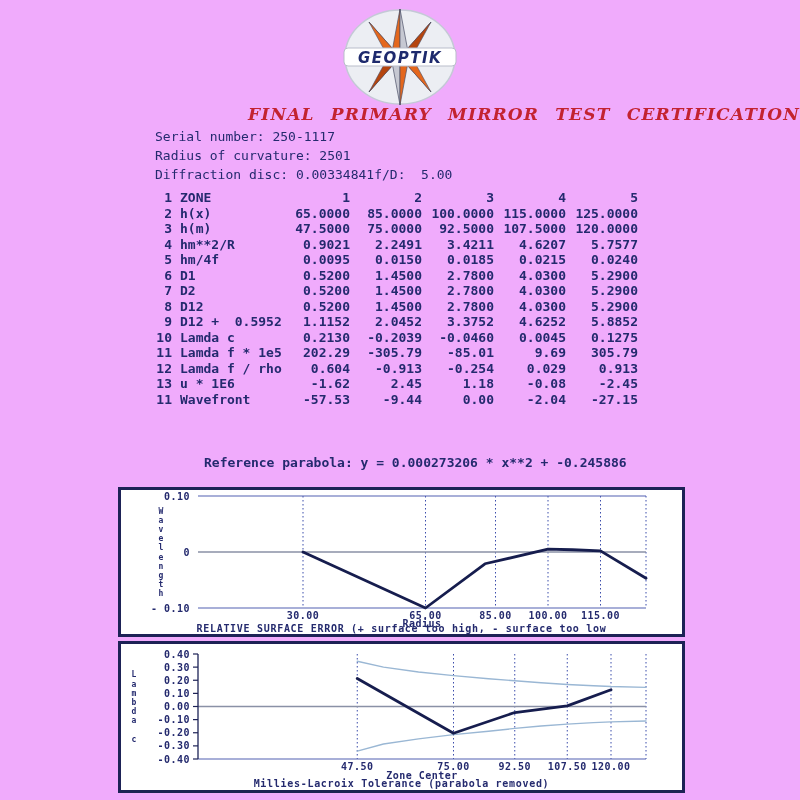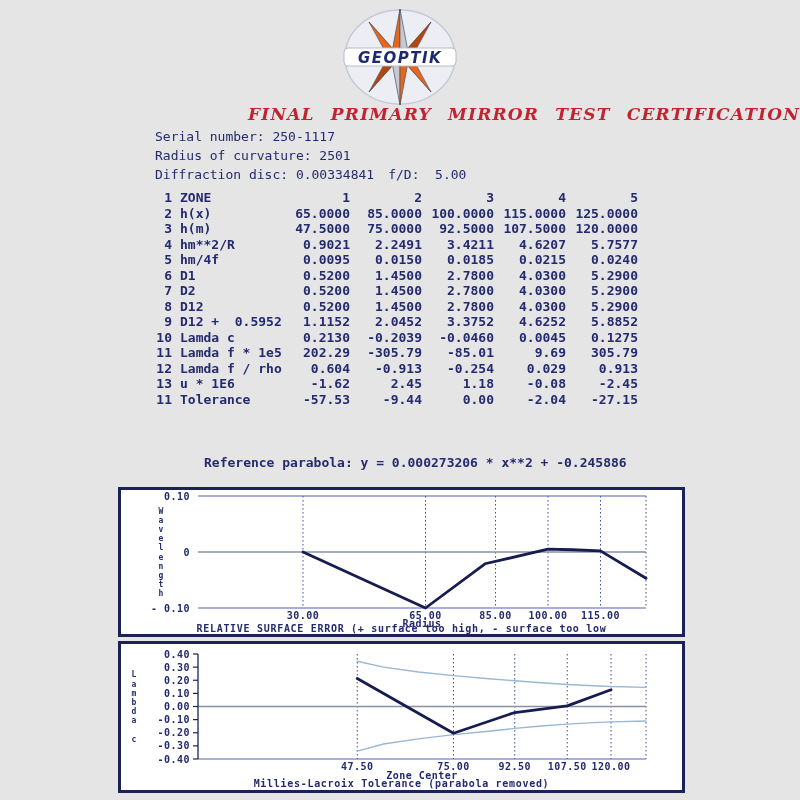--- a/index.html
+++ b/index.html
@@ -1,28 +1,28 @@
 <!DOCTYPE html>
 <html><head>
 <meta charset="utf-8">
 <style>
   html,body{margin:0;padding:0;background:#ffffff;}
   .page{
-    position:relative;width:800px;height:800px;background:#e5e5e5;overflow:hidden;
+    position:relative;width:800px;height:800px;background:#f0abfc;overflow:hidden;
     font-family:"DejaVu Sans Mono","Liberation Mono",monospace;
     color:var(--ink,#242a6e);
   }
   .doc-title{
     position:absolute;top:104px;left:0;width:100%;text-align:right;
     font-family:"DejaVu Serif","Liberation Serif",serif;
     font-style:italic;font-weight:bold;font-size:17px;
     color:var(--red,#c32330);letter-spacing:1.2px;word-spacing:9px;
   }
   .meta-line{position:absolute;left:155px;font-weight:normal;font-size:13px;white-space:pre;}
-  .fd{margin-left:14px;}
+  .fd{}
   .data-table{position:absolute;left:150px;top:190px;font-size:13px;font-weight:bold;}
   .trow{display:flex;height:15.5px;line-height:15.5px;white-space:pre;}
   .tnum{width:22px;text-align:right;flex:0 0 auto;}
   .tlabel{width:98px;padding-left:8px;flex:0 0 auto;white-space:pre;}
   .tval{width:72px;text-align:right;flex:0 0 auto;}
   .notes{position:absolute;left:204px;top:424px;font-size:13px;font-weight:bold;line-height:15.5px;white-space:pre;}
   .errors{position:absolute;left:150px;top:454px;font-size:13px;font-weight:bold;line-height:16.5px;white-space:pre;}
   .chart-box{position:absolute;left:118px;border:3px solid var(--frame,#1d2256);box-sizing:border-box;background:#fff;}
   #chart1{top:487px;width:567px;height:150px;}
   #chart2{top:641px;width:567px;height:152px;}
@@ -73,21 +73,21 @@
       <div class="trow"><span class="tnum">4</span><span class="tlabel">hm**2/R</span><span class="tval">0.9021</span><span class="tval">2.2491</span><span class="tval">3.4211</span><span class="tval">4.6207</span><span class="tval">5.7577</span></div>
       <div class="trow"><span class="tnum">5</span><span class="tlabel">hm/4f</span><span class="tval">0.0095</span><span class="tval">0.0150</span><span class="tval">0.0185</span><span class="tval">0.0215</span><span class="tval">0.0240</span></div>
       <div class="trow"><span class="tnum">6</span><span class="tlabel">D1</span><span class="tval">0.5200</span><span class="tval">1.4500</span><span class="tval">2.7800</span><span class="tval">4.0300</span><span class="tval">5.2900</span></div>
       <div class="trow"><span class="tnum">7</span><span class="tlabel">D2</span><span class="tval">0.5200</span><span class="tval">1.4500</span><span class="tval">2.7800</span><span class="tval">4.0300</span><span class="tval">5.2900</span></div>
       <div class="trow"><span class="tnum">8</span><span class="tlabel">D12</span><span class="tval">0.5200</span><span class="tval">1.4500</span><span class="tval">2.7800</span><span class="tval">4.0300</span><span class="tval">5.2900</span></div>
       <div class="trow"><span class="tnum">9</span><span class="tlabel">D12 +  0.5952</span><span class="tval">1.1152</span><span class="tval">2.0452</span><span class="tval">3.3752</span><span class="tval">4.6252</span><span class="tval">5.8852</span></div>
       <div class="trow"><span class="tnum">10</span><span class="tlabel">Lamda c</span><span class="tval">0.2130</span><span class="tval">-0.2039</span><span class="tval">-0.0460</span><span class="tval">0.0045</span><span class="tval">0.1275</span></div>
       <div class="trow"><span class="tnum">11</span><span class="tlabel">Lamda f * 1e5</span><span class="tval">202.29</span><span class="tval">-305.79</span><span class="tval">-85.01</span><span class="tval">9.69</span><span class="tval">305.79</span></div>
       <div class="trow"><span class="tnum">12</span><span class="tlabel">Lamda f / rho</span><span class="tval">0.604</span><span class="tval">-0.913</span><span class="tval">-0.254</span><span class="tval">0.029</span><span class="tval">0.913</span></div>
       <div class="trow"><span class="tnum">13</span><span class="tlabel">u * 1E6</span><span class="tval">-1.62</span><span class="tval">2.45</span><span class="tval">1.18</span><span class="tval">-0.08</span><span class="tval">-2.45</span></div>
-      <div class="trow"><span class="tnum">11</span><span class="tlabel">Tolerance</span><span class="tval">-57.53</span><span class="tval">-9.44</span><span class="tval">0.00</span><span class="tval">-2.04</span><span class="tval">-27.15</span></div>
+      <div class="trow"><span class="tnum">11</span><span class="tlabel">Wavefront</span><span class="tval">-57.53</span><span class="tval">-9.44</span><span class="tval">0.00</span><span class="tval">-2.04</span><span class="tval">-27.15</span></div>
     </div>
 
   <div class="notes">
     <div>Reference parabola: y = 0.000273206 * x**2 + -0.245886</div>
     <div>passing through ( 30.00,  0.00) and (100.00,  0.00)</div>
   </div>
 
   <div class="errors">
     <div>Maximum wavefront error = 1 / 9.5 wave at zone 1</div>
     <div>Maximum surface error = 1 / 17 wave at zone 1</div>

